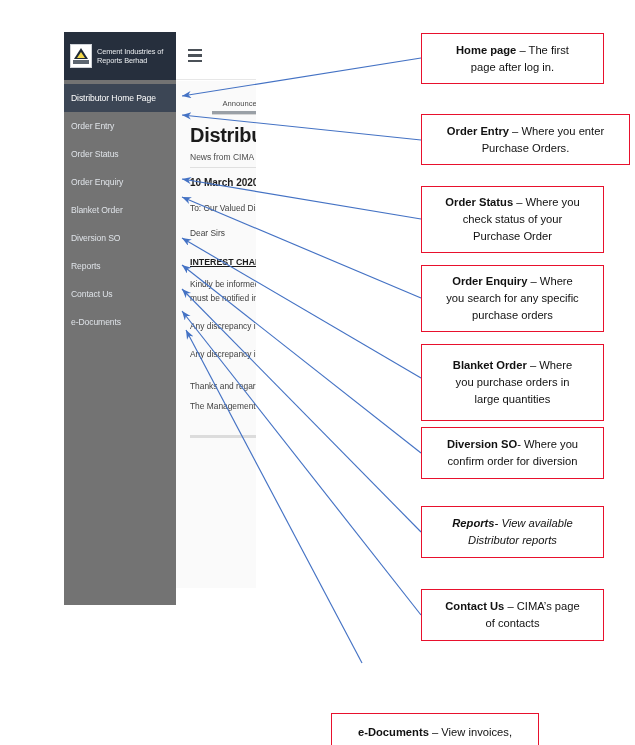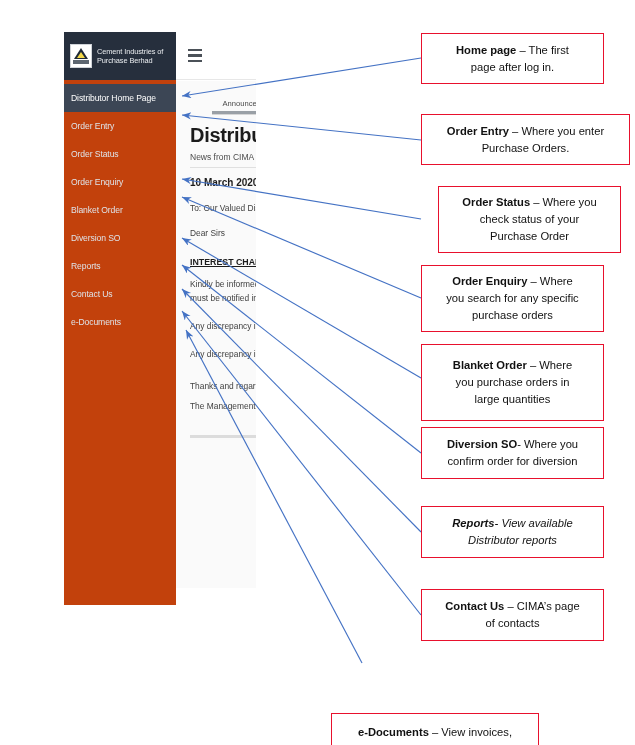--- a/index.html
+++ b/index.html
@@ -31,21 +31,21 @@
     width: 760px;
     height: 573px;
   }
 
   
   .sidebar {
     position: absolute;
     left: 0; top: 0;
     width: 112px;
     height: 573px;
-    background: #c2410c;
+    background: #737373;
   }
   .brand {
     height: 48px;
     display: flex;
     align-items: center;
     padding-left: 6px;
     box-sizing: border-box;
     background: #262f3d;
   }
   .brand-logo {
@@ -250,21 +250,21 @@
 
     <div class="sidebar">
       <div class="brand">
         <div class="brand-logo">
           <div class="tri"></div>
             <div class="tri-in"></div>
             <div class="base"></div>
         </div>
         <div class="brand-text">
           <div>Cement Industries of</div>
-          <div>Purchase Berhad</div>
+          <div>Reports Berhad</div>
         </div>
       </div>
 
       <div class="nav">
         <div class="nav-item active">
             <span>Distributor Home Page</span>
           </div>
         <div class="nav-item">
             <span>Order Entry</span>
           </div>
@@ -346,21 +346,21 @@
 </svg>
 
 <div class="callout" style="left:421px; top:33px;  width:183px; height:51px;">
     <div><b>Home page</b><span> – The first page after log in.</span></div>
   </div>
 
 <div class="callout" style="left:421px; top:114px; width:209px; height:51px;">
     <div><b>Order Entry</b><span> – Where you enter Purchase Orders.</span></div>
   </div>
 
-<div class="callout" style="left:421px; top:186px; width:183px; height:67px;margin-left:17px;">
+<div class="callout" style="left:421px; top:186px; width:183px; height:67px;">
     <div><b>Order Status</b><span> – Where you check status of your Purchase Order</span></div>
   </div>
 
 <div class="callout" style="left:421px; top:265px; width:183px; height:67px;">
     <div><b>Order Enquiry</b><span> – Where you search for any specific purchase orders</span></div>
   </div>
 
 <div class="callout" style="left:421px; top:344px; width:183px; height:77px;">
     <div><b>Blanket Order</b><span> – Where you purchase orders in large quantities</span></div>
   </div>

